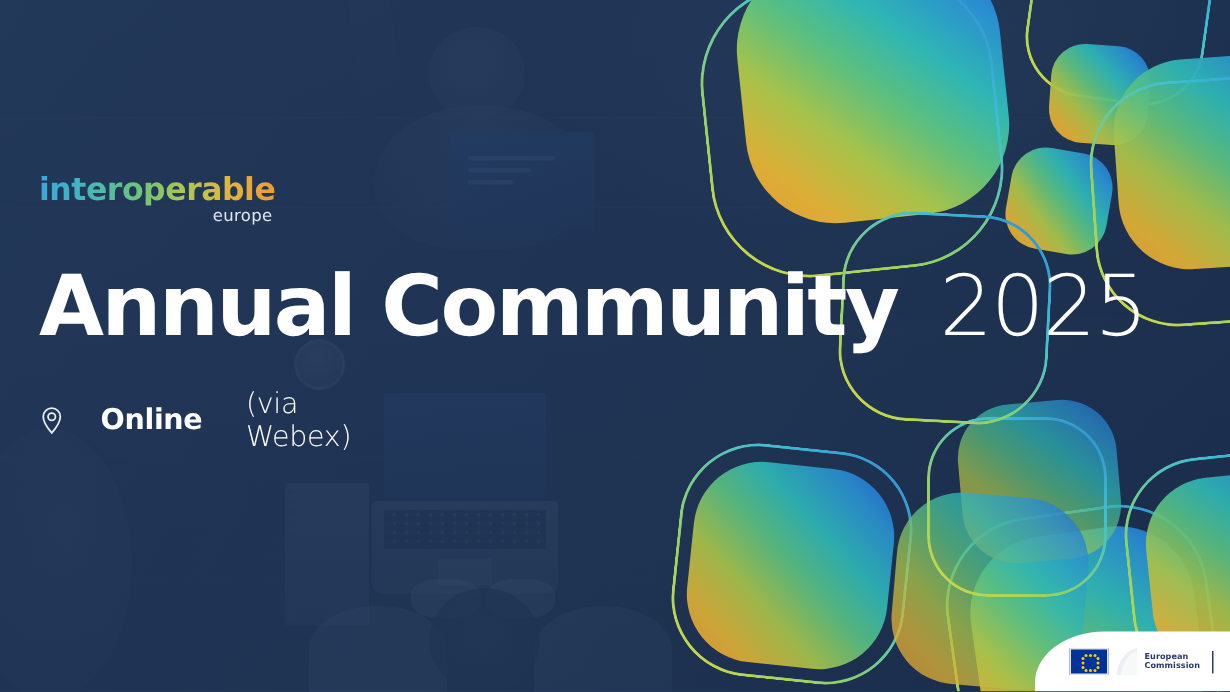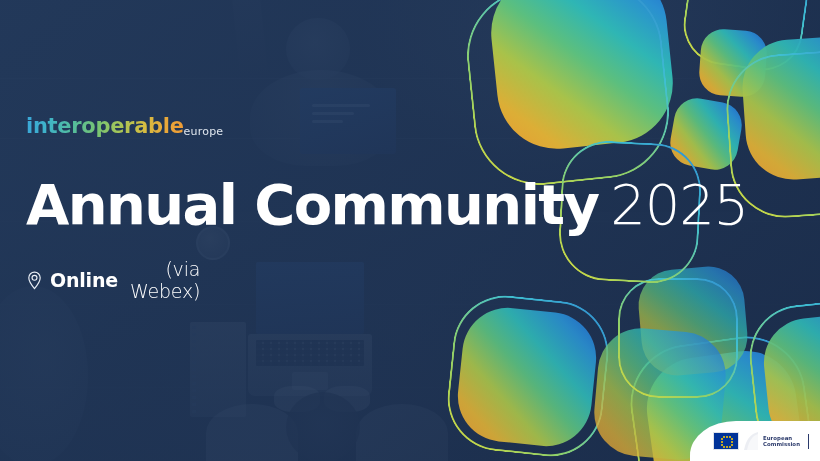--- a/index.html
+++ b/index.html
@@ -140,21 +140,21 @@
     border:2px solid transparent;
     background:linear-gradient(40deg,#d9d93c 0%, #8fd06a 35%, #3fbfd2 70%, #2f86cf 100%) border-box;
     -webkit-mask:linear-gradient(#000 0 0) padding-box, linear-gradient(#000 0 0);
     -webkit-mask-composite:xor; mask-composite:exclude;
   }
 
   
   .content { position:absolute; left:26px; top:0; z-index:6; }
 
   .logo-row { position:absolute; left:0; top:116px; display:flex; align-items:flex-end; }
-  .logo-mark { position:relative; display:flex; flex-direction:row; line-height:1; }
+  .logo-mark { position:relative; display:flex; flex-direction:column; line-height:1; }
   .logo-interoperable {
     font-size:21px; font-weight:700; letter-spacing:-.3px; line-height:1;
     background:linear-gradient(95deg,
       #3aa7d9 0%, #3fb3c8 14%, #54bd9c 30%, #79c472 46%,
       #a9c656 60%, #d4bd42 74%, #e8a83a 88%, #ef9a34 100%);
     -webkit-background-clip:text; background-clip:text; color:transparent;
     -webkit-text-fill-color:transparent;
   }
   .logo-europe {
     font-size:11px; font-weight:500; color:#dfe6ee; letter-spacing:.2px;
@@ -165,28 +165,28 @@
     margin-left:4px; line-height:1; padding-bottom:1px;
   }
 
   .title-row { position:absolute; left:0; top:172px; white-space:nowrap; }
   .title-bold {
     font-size:56px; font-weight:700; color:#ffffff; letter-spacing:-1.6px;
     font-family:"DejaVu Sans", sans-serif;
   }
   .title-light {
     font-size:56px; font-weight:300; color:#ffffff; letter-spacing:-1.2px;
-    margin-left:12px;
+    margin-left:28px;
   }
 
   .meta { position:absolute; left:0; top:258px; }
-  .meta-line1 { display:flex; align-items:center; gap:7px; margin-bottom:5px; }
+  .meta-line1 { display:flex; align-items:center; gap:24px; margin-bottom:5px; }
   .pin-icon { width:17px; height:19px; flex:none; display:block; }
   .meta-strong { font-size:19px; font-weight:700; color:#ffffff; letter-spacing:-.2px; }
-  .meta-light  { font-size:19px; font-weight:300; color:#ffffff; letter-spacing:-.2px; margin-left:5px;text-align:right;}
+  .meta-light  { font-size:19px; font-weight:300; color:#ffffff; letter-spacing:-.2px; margin-left:5px;}
   .meta-line2 { font-size:19px; font-weight:700; color:#ffffff; letter-spacing:.1px; }
   .meta-sep { font-weight:300; color:#cfd8e4; margin:0 3px; }
 
   
   .eu-panel {
     position:absolute; right:0; bottom:0; width:130px; height:40px; z-index:8;
     background:#ffffff;
     border-top-left-radius:46px 34px;
     display:flex; align-items:center; justify-content:center;
     overflow:hidden;

